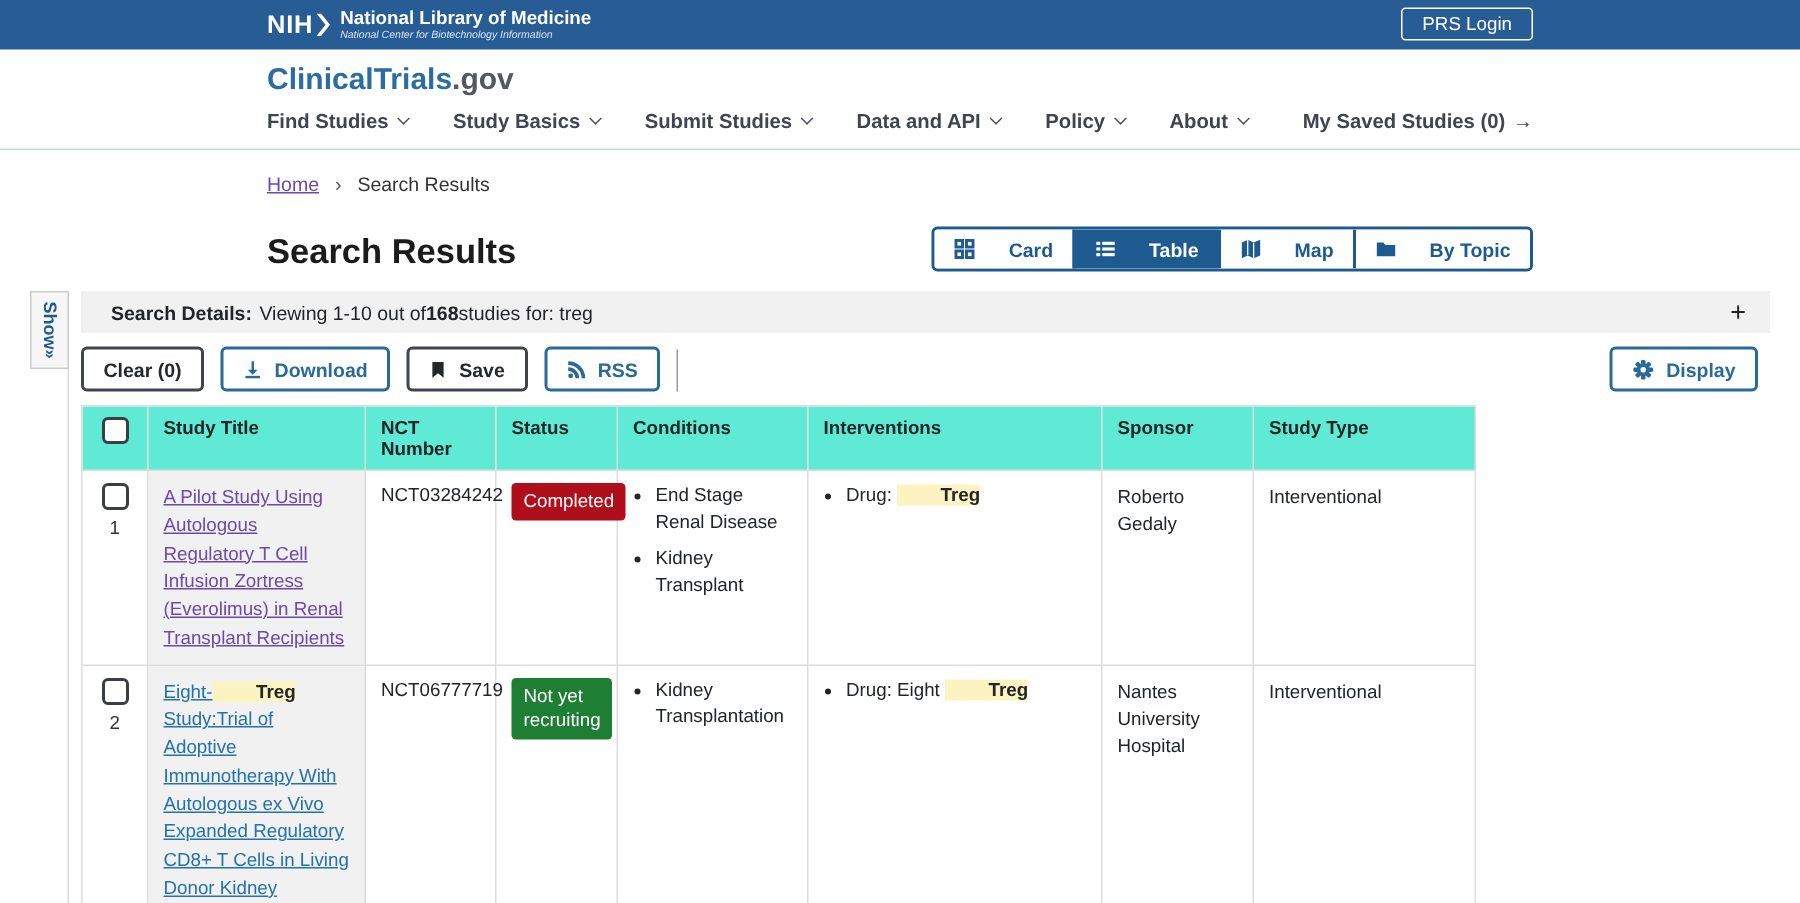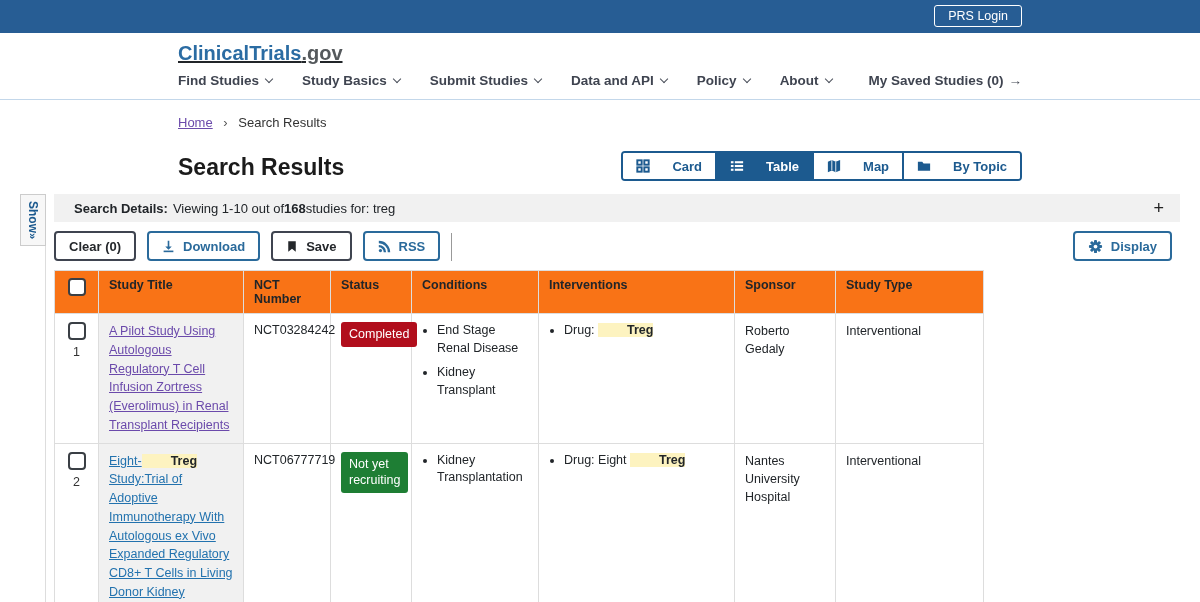--- a/index.html
+++ b/index.html
@@ -14,21 +14,21 @@
   .nih-lockup { display:flex; align-items:center; gap:7px; margin-left:178px; cursor:pointer; }
   .nih-mark { display:flex; align-items:center; color:#fff; font-weight:bold; font-size:17px; letter-spacing:.5px; }
   .nlm-text { color:#fff; line-height:1.1; }
   .nlm-title { font-size:12.5px; font-weight:bold; }
   .nlm-sub { font-size:7px; font-style:italic; color:#d7e4f2; }
   .prs-btn { position:absolute; right:178px; top:5px; border:1px solid #fff; border-radius:3px;
     color:#fff; background:transparent; font-size:12.5px; padding:3px 13px; font-family:inherit; cursor:pointer; }
 
   
   .brand-row { margin-left:178px; padding-top:9px; }
-  .brand { font-size:20px; font-weight:bold; cursor:pointer; display:inline-block;text-decoration:underline; }
+  .brand { font-size:20px; font-weight:bold; cursor:pointer; display:inline-block; }
   .brand-name { color:#2b6ca3; }
   .brand-tld { color:#55595c; }
   .nav-row { margin:8px 178px 0; display:flex; align-items:center; gap:30px; padding-bottom:11px; }
   .nav-item { font-size:13.5px; font-weight:600; color:#3f4450; display:flex; align-items:center; gap:7px; cursor:pointer; }
   .chev { width:6px; height:6px; border-right:1.8px solid #4a4f5a; border-bottom:1.8px solid #4a4f5a;
     transform:rotate(45deg); margin-top:-4px; }
   .saved-link { margin-left:auto; font-size:13.5px; font-weight:600; color:#3f4450; cursor:pointer; display:flex; gap:5px; }
   .nav-sep { height:1px; background:#c3d7ea; width:100%; }
 
   
@@ -65,39 +65,51 @@
     background:#fff; font-size:13px; font-weight:bold; font-family:inherit; cursor:pointer; }
   .btn.dark { border:2px solid #3f4450; color:#24272b; }
   .btn.blue { border:2px solid #2a6a9b; color:#2a6a9b; }
   .vsep { width:1px; height:28px; background:#999; }
   .display-btn { position:absolute; right:8px; top:0; }
 
   
   table.results-table { margin-top:9px; width:929px; border-collapse:collapse; table-layout:fixed;
     font-size:12.5px; border:1px solid #ccc; }
   .results-table th, .results-table td { border:1px solid #ddd; padding:8px 10px; vertical-align:top; text-align:left; }
-  .results-table thead th { background:#f97316; font-weight:bold; color:#212529; padding:7px 10px; cursor:pointer; }
+  .results-table thead th { background:#5eead4; font-weight:bold; color:#212529; padding:7px 10px; cursor:pointer; }
   td.sel-cell, th.sel-cell { text-align:center; padding-left:4px; padding-right:4px; }
   .checkbox { width:18px; height:18px; border:2px solid #3a3f44; border-radius:4px; margin:0 auto; background:#fff; cursor:pointer; }
   .rownum { margin-top:5px; color:#333; text-align:center; }
   td.title-cell { background:#f1f1f1; }
   a.study-link { color:#2272ae; line-height:1.5; word-break:break-word; overflow-wrap:anywhere; cursor:pointer; text-decoration:none; }
   a.study-link .lk { text-decoration:underline; }
   a.study-link.visited { color:#6b4aab; }
   .hl { background:#fdf3c0; font-weight:bold; color:#212529;padding-left:29px; }
   .badge { display:inline-block; padding:4px 8px; border-radius:3px; color:#fff; font-size:12.5px; line-height:1.35; }
   .results-table ul { margin:0; padding-left:15px; }
   .results-table li { margin-bottom:7px; line-height:1.4; word-break:break-word; overflow-wrap:anywhere; }
   td.nct-cell { line-height:1.4; }
   .cell-text { line-height:1.45; word-break:break-word; overflow-wrap:anywhere; }
 </style>
 </head>
 <body>
 
 <div class="topbar">
+  <div class="nih-lockup">
+    <span class="nih-mark">
+      <span>NIH</span>
+      <svg width="9" height="15" viewBox="0 0 9 15" style="margin-left:2px">
+          <path d="M0 0l6 7.5L0 15h3l6-7.5L3 0z" fill="#fff"></path>
+        </svg>
+    </span>
+    <span class="nlm-text">
+      <div class="nlm-title">National Library of Medicine</div>
+      <div class="nlm-sub">National Center for Biotechnology Information</div>
+    </span>
+  </div>
   <button class="prs-btn">PRS Login</button>
 </div>
 
 <div class="brand-row">
   <span class="brand"><span class="brand-name">ClinicalTrials</span><span class="brand-tld">.gov</span></span>
 </div>
 <div class="nav-row">
   <span class="nav-item">
       <span>Find Studies</span>
       <span class="chev"></span>

